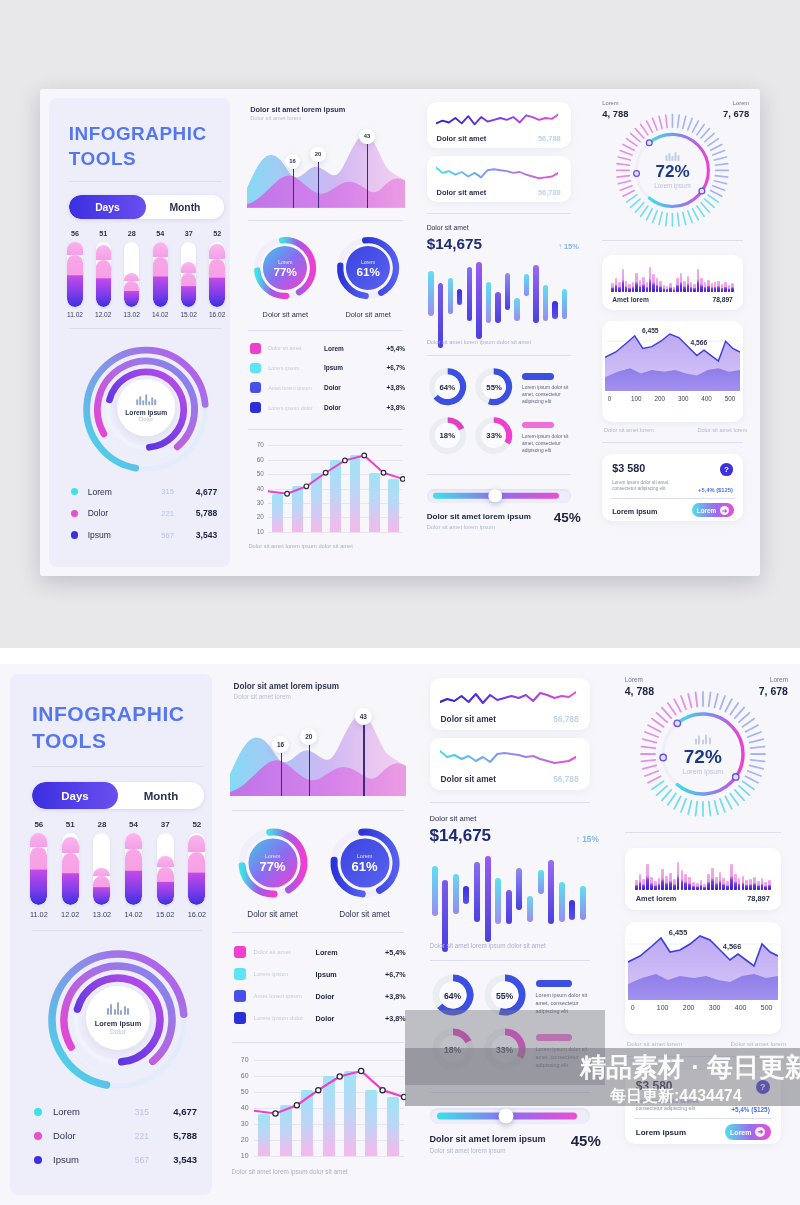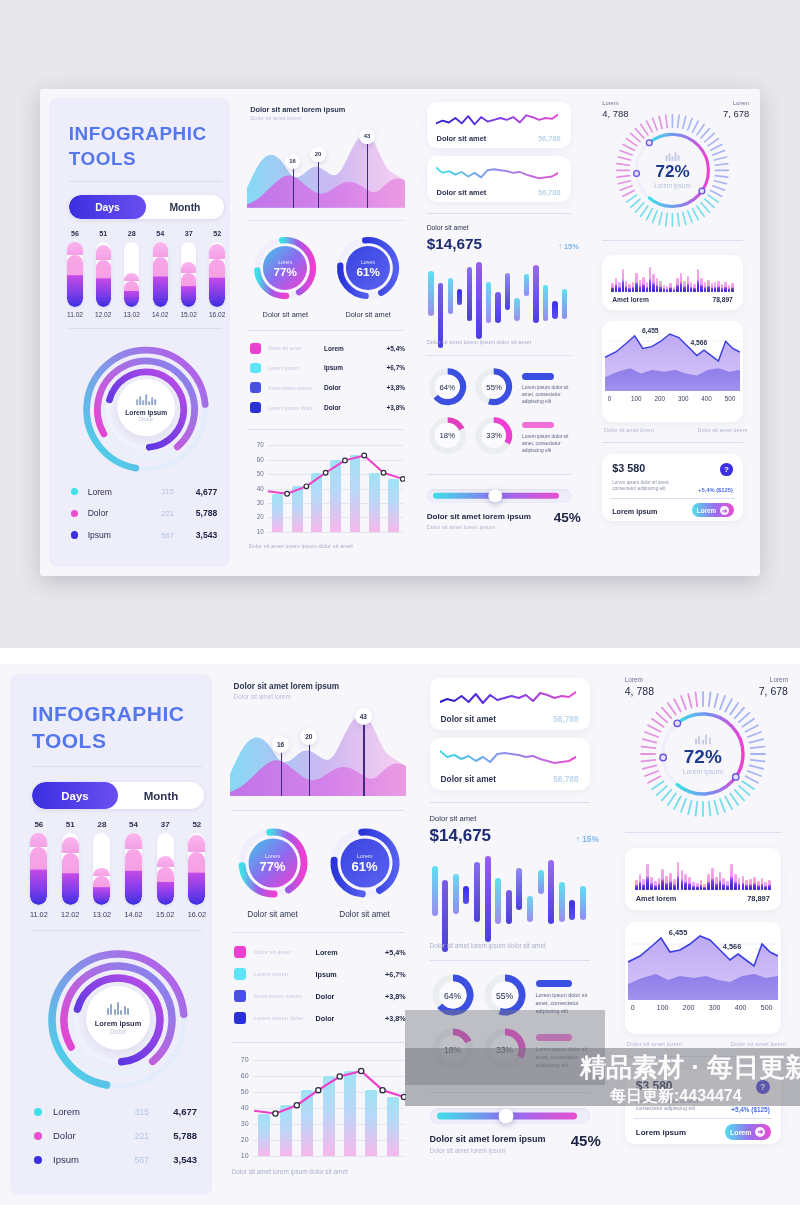--- a/index.html
+++ b/index.html
@@ -160,21 +160,21 @@
   .up-pct { color: #7fb6e8; font-weight: bold; }
   .kicker { color: #2c3350; }
 
   .dumbbell { position: absolute; border-radius: 999px; }
 
   .ring-sm { position: relative; }
   .ring-sm-inner {
     position: absolute; left: 50%; top: 50%; transform: translate(-50%,-50%);
     background: #fbfbff; border-radius: 50%;
     display: flex; align-items: center; justify-content: center;
-    color: #1b2340; font-weight: normal;
+    color: #1b2340; font-weight: bold;
   }
   .pill { border-radius: 999px; }
   .desc { color: #5d6480; line-height: 1.45; }
 
   .slider-track {
     background: #eeeefb; border-radius: 999px; position: relative;
     box-shadow: inset 0 1px 3px rgba(100,100,160,.12);
   }
   .slider-fill {
     position: absolute; top: 50%; transform: translateY(-50%);
@@ -185,21 +185,21 @@
     position: absolute; top: 50%; transform: translate(-50%,-50%);
     background: #ffffff; border-radius: 50%;
     box-shadow: 0 2px 6px rgba(70,70,140,.35);
   }
   .foot-t { color: #1b2340; font-weight: bold; }
   .foot-s { color: #b0b6cf; }
   .foot-pct { color: #1b2340; font-weight: bold; }
 
   
   .kv-lab { color: #6a7190; }
-  .kv-num { color: #1b2340; font-weight: normal; text-align: center; }
+  .kv-num { color: #1b2340; font-weight: bold; text-align: center; }
 
   .gauge { position: relative; }
   .gauge-core {
     position: absolute; left: 50%; top: 50%; transform: translate(-50%,-50%);
     display: flex; flex-direction: column; align-items: center; justify-content: center;
   }
   .g-num { color: #1b3a8c; font-weight: bold; }
   .g-cap { color: #b8c2de; }
 
   .hist-lab { color: #2c3350; font-weight: bold; }

